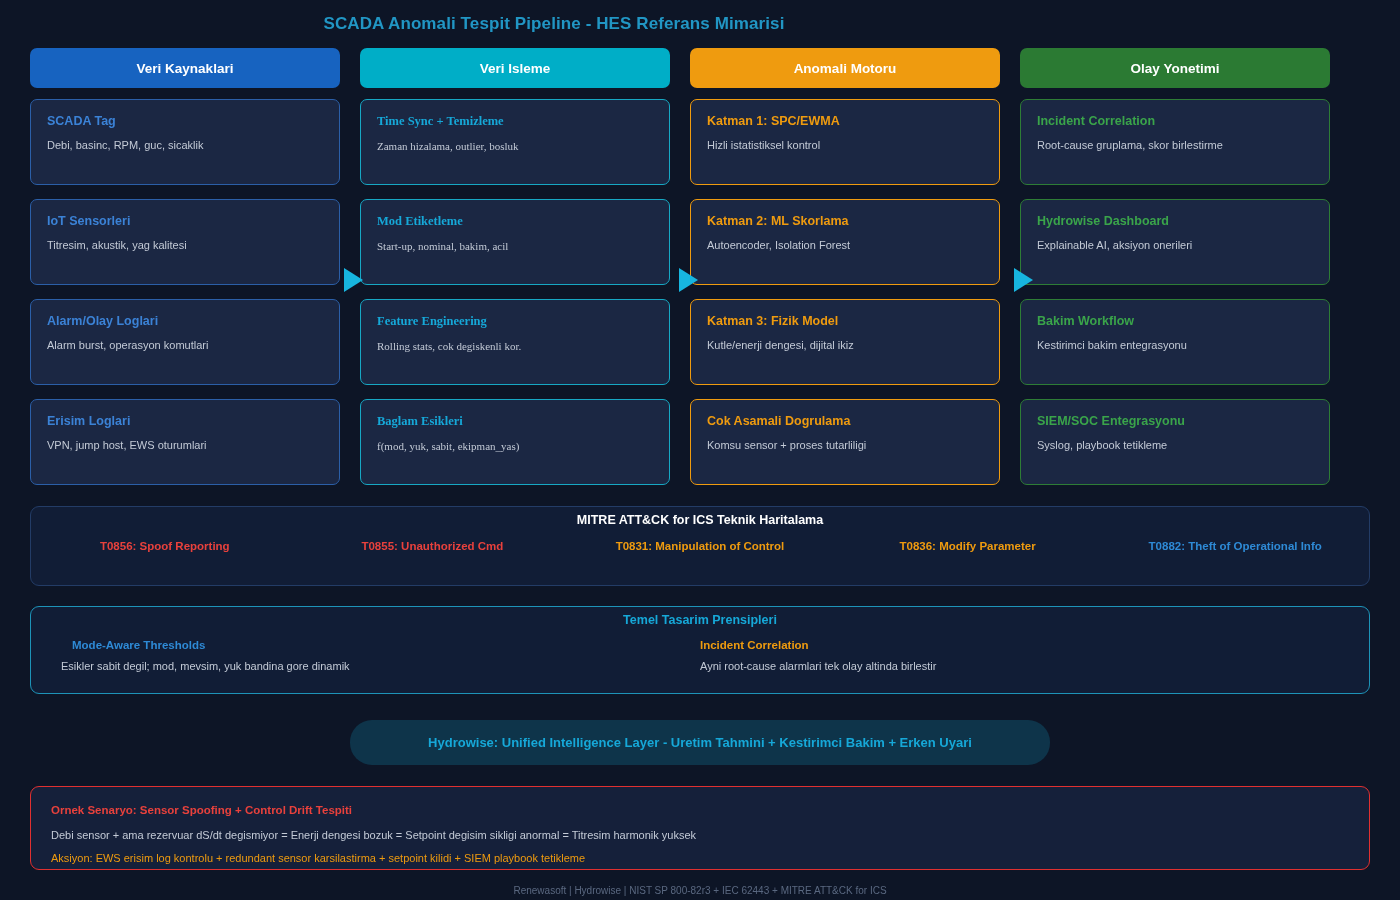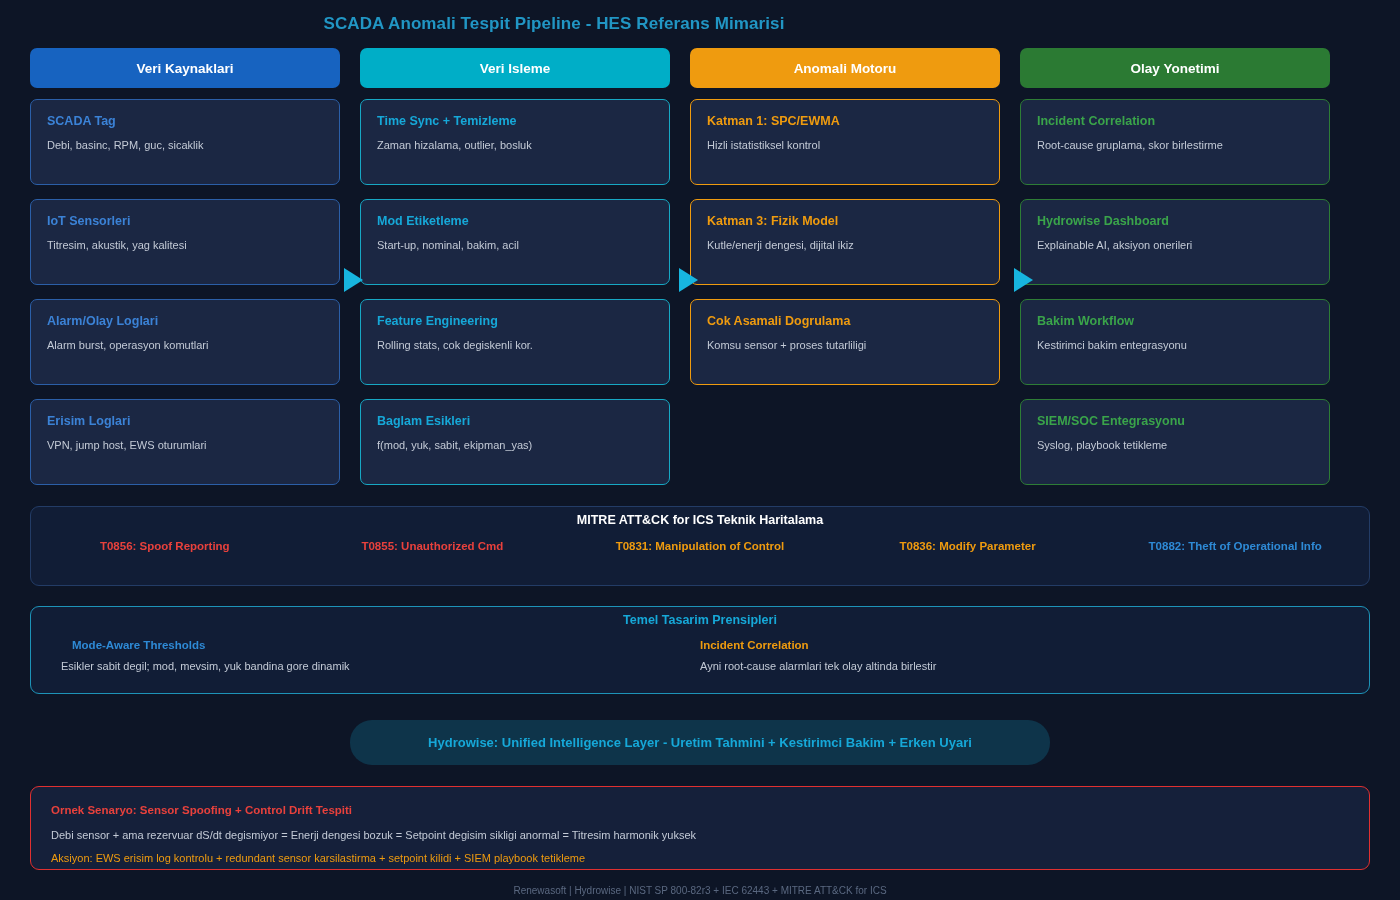--- a/index.html
+++ b/index.html
@@ -40,21 +40,21 @@
   }
   .card-title { font-size: 12.5px; font-weight: bold; margin-bottom: 11px; }
   .card-desc  { font-size: 11px; color: #c3cad6; }
 
   
   .c-src .col-header { background: #1763c0; }
   .c-src .card { border-color: #2b5fa8; }
   .c-src .card-title { color: #3b82d6; }
 
   .c-proc .col-header { background: #00aec7; }
-  .c-proc .card { border-color: #17a8c4; }
+  .c-proc .card { border-color: #17a8c4; font-family: Liberation Serif, serif; }
   .c-proc .card-title { color: #16a8d8; }
 
   .c-eng .col-header { background: #ef9b0f; }
   .c-eng .card { border-color: #ef9b0f; }
   .c-eng .card-title { color: #ef9b0f; }
 
   .c-ops .col-header { background: #2b7a33; }
   .c-ops .card { border-color: #2e7d36; }
   .c-ops .card-title { color: #3aa44a; }
 
@@ -185,20 +185,24 @@
       </div>
 
       <div class="col c-eng">
         <div class="col-header">Anomali Motoru</div>
         <div class="cards">
           <div class="card">
             <div class="card-title">Katman 1: SPC/EWMA</div>
             <div class="card-desc">Hizli istatistiksel kontrol</div>
           </div>
           <div class="card">
+            <div class="card-title">Katman 2: ML Skorlama</div>
+            <div class="card-desc">Autoencoder, Isolation Forest</div>
+          </div>
+          <div class="card">
             <div class="card-title">Katman 3: Fizik Model</div>
             <div class="card-desc">Kutle/enerji dengesi, dijital ikiz</div>
           </div>
           <div class="card">
             <div class="card-title">Cok Asamali Dogrulama</div>
             <div class="card-desc">Komsu sensor + proses tutarliligi</div>
           </div>
         </div>
       </div>
 

